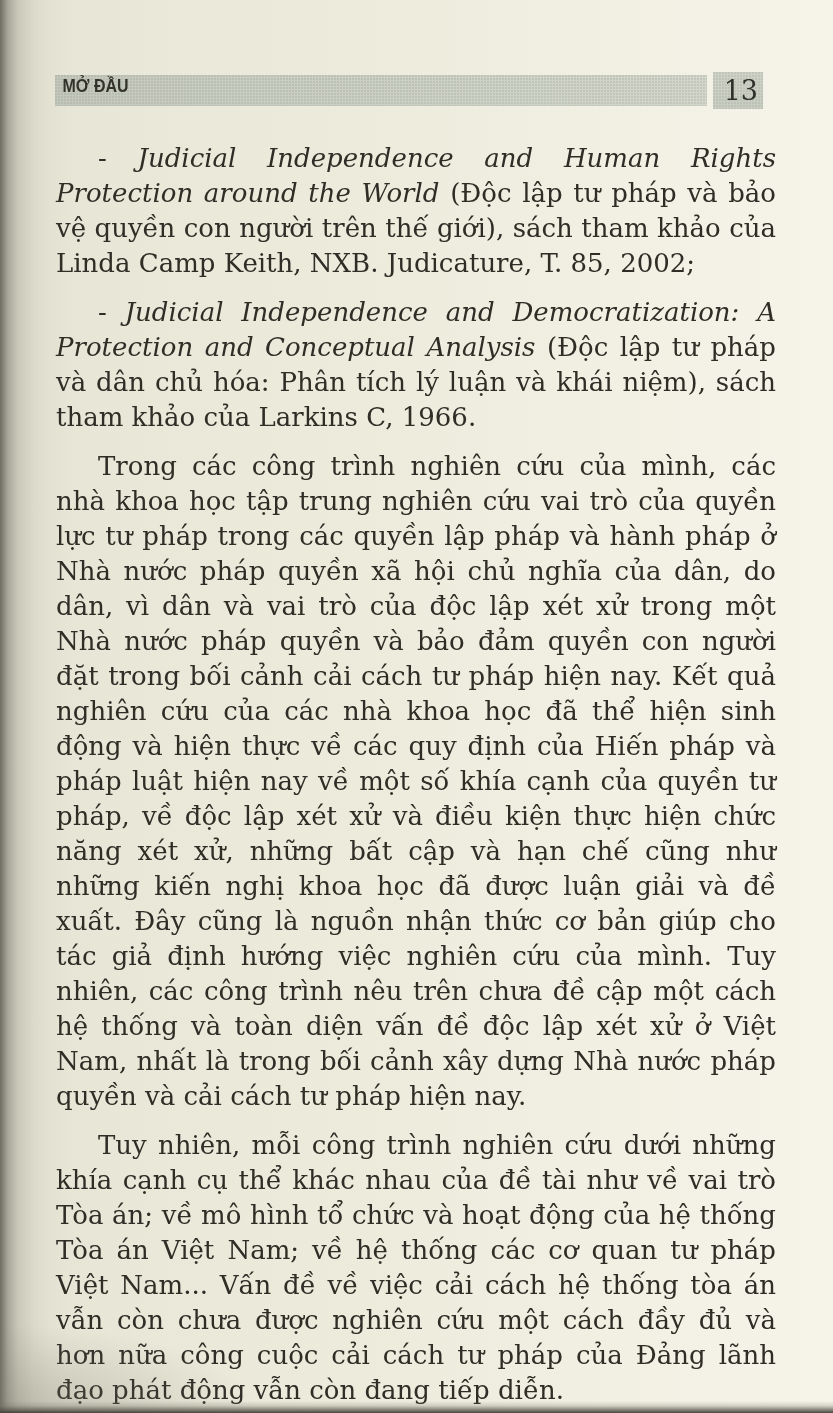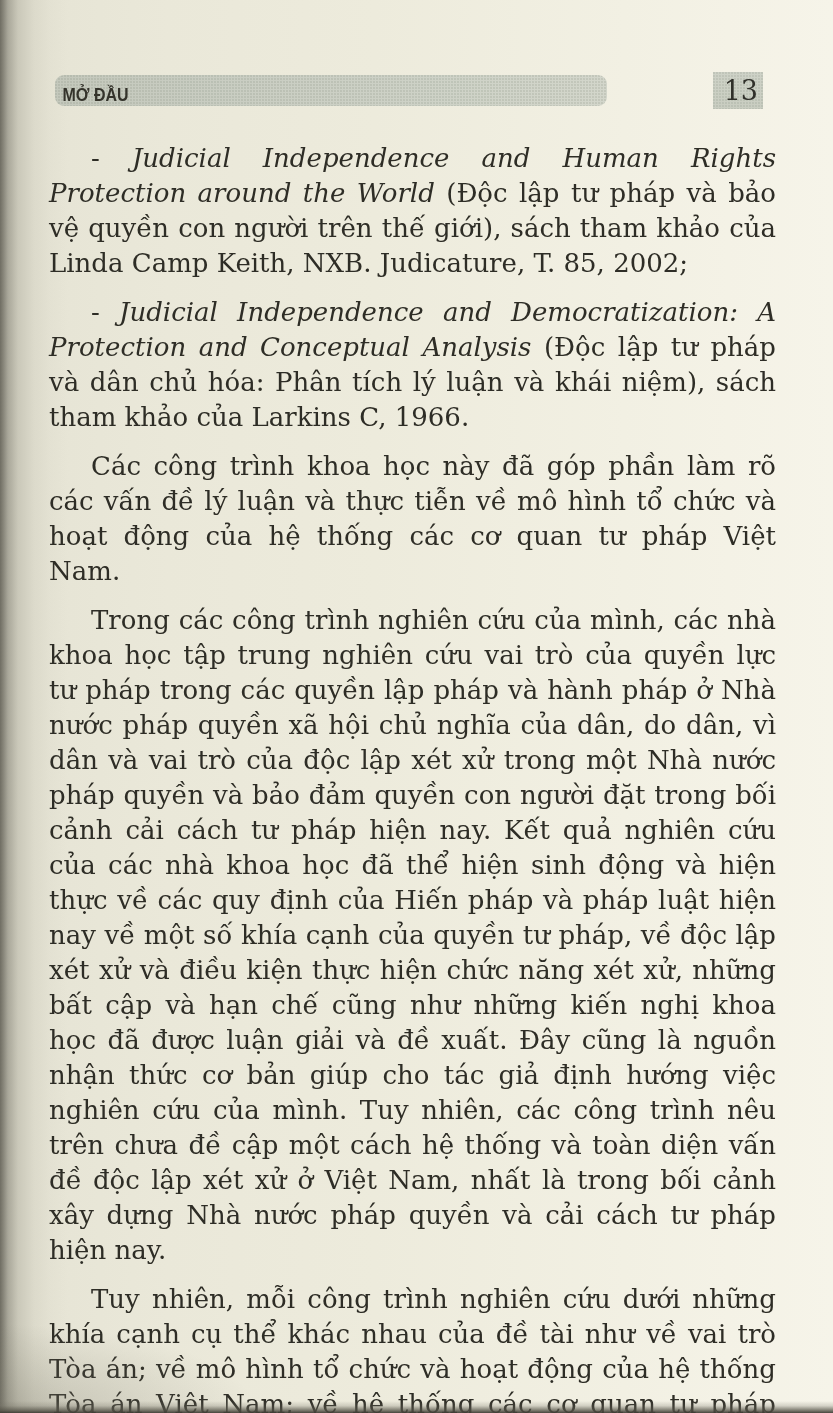--- a/index.html
+++ b/index.html
@@ -40,26 +40,26 @@
   .corner-shade {
     position: absolute; left: 0; bottom: 0; width: 260px; height: 90px;
     background: radial-gradient(ellipse at 0% 100%,
       rgba(120,118,104,0.35) 0%, rgba(120,118,104,0) 70%);
     pointer-events: none;
   }
 
   
   .header-bar {
     position: absolute; left: 55px; top: 75px;
-    width: 552px; height: 31px;
+    width: 652px; height: 31px;
     background:
       radial-gradient(circle at 1px 1px, rgba(118,128,112,0.18) 0.7px, transparent 0.9px),
       linear-gradient(90deg, #c4c8bc 0%, #c9cdc2 30%, #ced2c7 70%, #d3d6cb 100%);
     background-size: 3px 3px, 100% 100%;
-    display: flex; align-items: flex-end; border-radius: 9px;
+    display: flex; align-items: flex-start;
   }
   .section-title {
     font-family: "Liberation Sans", "DejaVu Sans", sans-serif;
     font-weight: 700;
     font-size: 19px;
     color: #34332b;
     letter-spacing: 0px;
     transform: scaleX(0.84);
     transform-origin: left center;
     padding-left: 9px;
@@ -87,21 +87,21 @@
     position: absolute;
     left: 49px; top: 141px;
     width: 727px;
     color: #2e2d26;
     font-size: 26px;
     line-height: 35px;
     text-align: justify;
     text-justify: inter-word;
   }
   .content p {
-    margin: 0 0 14px 0;
+    margin: 0 0 14px 7px;
     text-indent: 42px;
   }
   .ref-title { font-style: italic; }
 </style>
 </head>
 <body>
 
 <div class="scan">
 
   <div class="gutter-shadow"></div>
@@ -121,21 +121,20 @@
       <span class="ref-title">Judicial Independence and Human Rights Protection around the World</span>
       <span>(Độc lập tư pháp và bảo vệ quyền con người trên thế giới), sách tham khảo của Linda Camp Keith, NXB. Judicature, T. 85, 2002;</span>
     </p>
 
     <p>
       <span>-</span>
       <span class="ref-title">Judicial Independence and Democratization: A Protection and Conceptual Analysis</span>
       <span>(Độc lập tư pháp và dân chủ hóa: Phân tích lý luận và khái niệm), sách tham khảo của Larkins C, 1966.</span>
     </p>
 
-    <p>Các công trình khoa học này đã góp phần làm rõ các vấn đề lý luận và thực tiễn về mô hình tổ chức và hoạt động của hệ thống các cơ quan tư pháp Việt Nam.</p>
     <p>Trong các công trình nghiên cứu của mình, các nhà khoa học tập trung nghiên cứu vai trò của quyền lực tư pháp trong các quyền lập pháp và hành pháp ở Nhà nước pháp quyền xã hội chủ nghĩa của dân, do dân, vì dân và vai trò của độc lập xét xử trong một Nhà nước pháp quyền và bảo đảm quyền con người đặt trong bối cảnh cải cách tư pháp hiện nay. Kết quả nghiên cứu của các nhà khoa học đã thể hiện sinh động và hiện thực về các quy định của Hiến pháp và pháp luật hiện nay về một số khía cạnh của quyền tư pháp, về độc lập xét xử và điều kiện thực hiện chức năng xét xử, những bất cập và hạn chế cũng như những kiến nghị khoa học đã được luận giải và đề xuất. Đây cũng là nguồn nhận thức cơ bản giúp cho tác giả định hướng việc nghiên cứu của mình. Tuy nhiên, các công trình nêu trên chưa đề cập một cách hệ thống và toàn diện vấn đề độc lập xét xử ở Việt Nam, nhất là trong bối cảnh xây dựng Nhà nước pháp quyền và cải cách tư pháp hiện nay.</p>
     <p>Tuy nhiên, mỗi công trình nghiên cứu dưới những khía cạnh cụ thể khác nhau của đề tài như về vai trò Tòa án; về mô hình tổ chức và hoạt động của hệ thống Tòa án Việt Nam; về hệ thống các cơ quan tư pháp Việt Nam... Vấn đề về việc cải cách hệ thống tòa án vẫn còn chưa được nghiên cứu một cách đầy đủ và hơn nữa công cuộc cải cách tư pháp của Đảng lãnh đạo phát động vẫn còn đang tiếp diễn.</p>
 
   </div>
 
   <div class="corner-shade"></div>
   <div class="bottom-edge"></div>
 
 </div>
 

